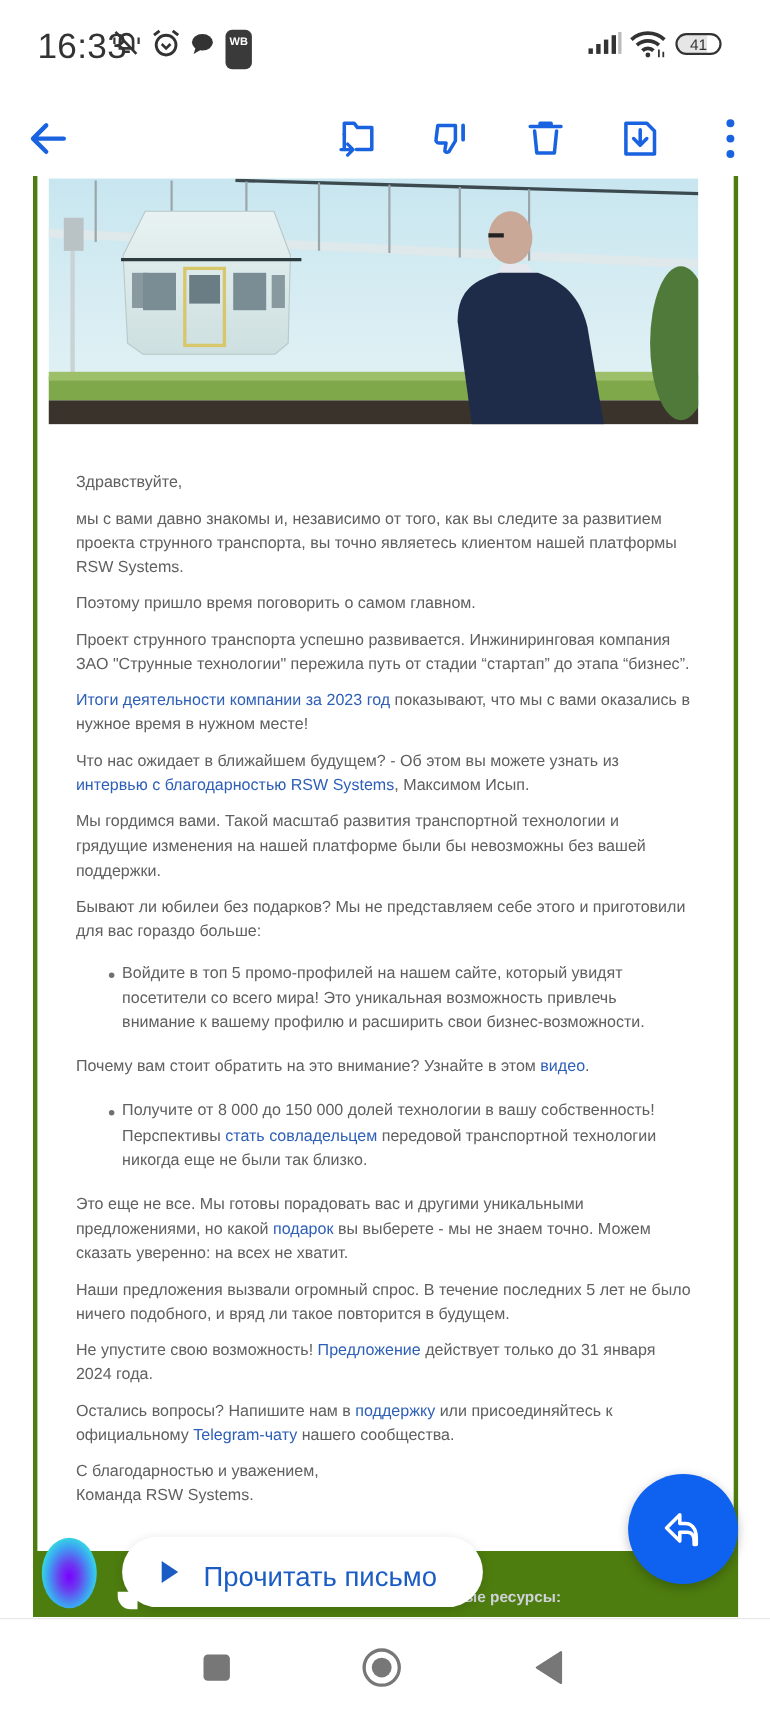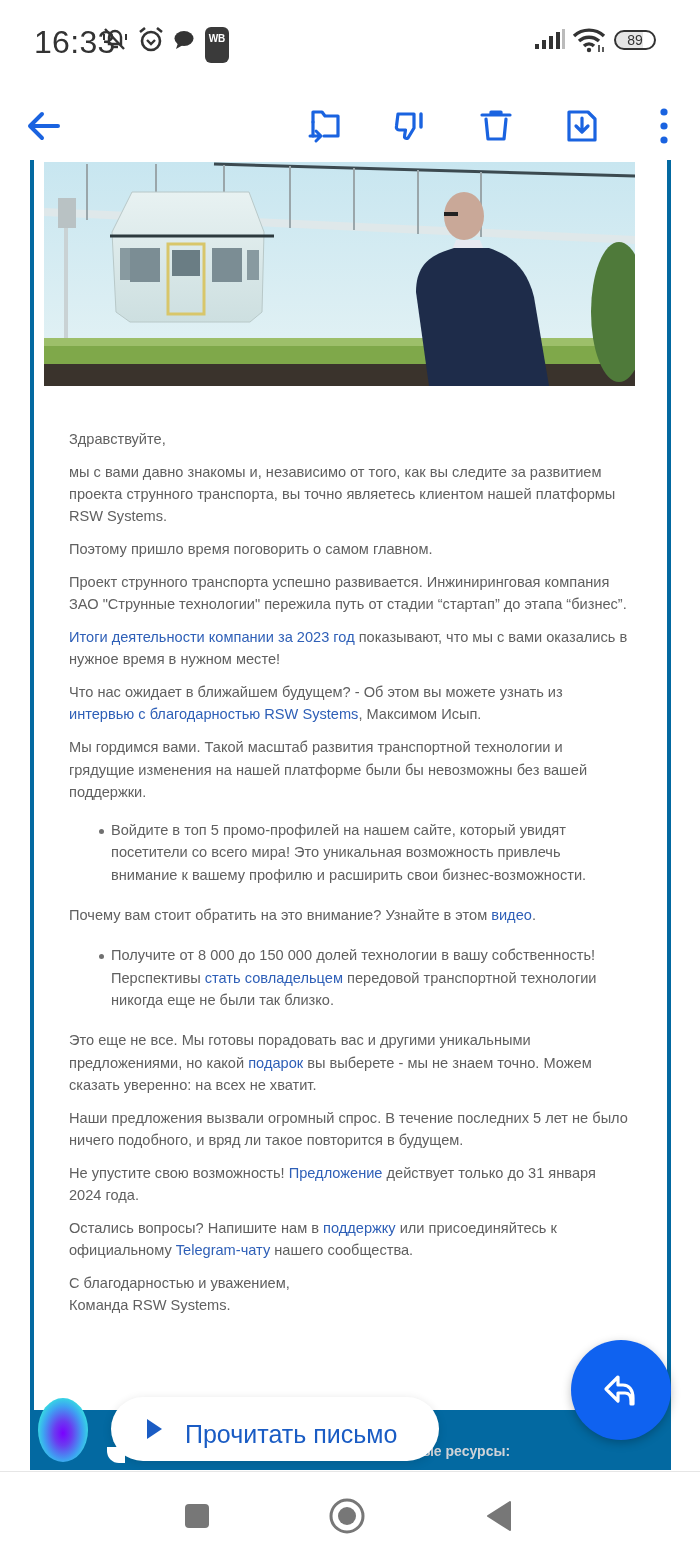--- a/index.html
+++ b/index.html
@@ -11,21 +11,21 @@
   .sb-time { position: absolute; left: 34px; top: 24px; font-size: 32px; color: #333; letter-spacing: 0.3px; }
   .sb-icon { position: absolute; top: 26px; }
   .wb-badge { position: absolute; left: 205px; top: 27px; width: 24px; height: 36px; background:#3a3a3a; border-radius:6px; color:#fff; font-size:10px; font-weight:bold; text-align:center; line-height:24px; }
   .battery { position: absolute; left: 614px; top: 30px; width: 42px; height: 20px; border: 2px solid #333; border-radius: 10px; font-size: 14px; text-align:center; line-height:16px; color:#333; background: linear-gradient(to right, #e6e6e6 70%, #fff 70%); }
 
   
   .toolbar { position: absolute; top: 92px; left: 0; width: 700px; height: 68px; }
   .tb-btn { position: absolute; top: 10px; width: 48px; height: 48px; display:flex; align-items:center; justify-content:center; cursor:pointer; }
 
   
-  .email-wrap { position: absolute; top: 160px; left: 30px; width: 641px; height: 1310px; background: #0369a1; }
+  .email-wrap { position: absolute; top: 160px; left: 30px; width: 641px; height: 1310px; background: #4d7c0f; }
   .email-card { position: absolute; top: 0; left: 4px; width: 633px; height: 1250px; background: #ffffff; }
   .hero { position: absolute; top: 2px; left: 10px; width: 591px; height: 224px; overflow: hidden; }
   .body-text { position: absolute; top: 268px; left: 35px; width: 560px; font-size: 14.6px; line-height: 22.3px; color: #606060; }
   .body-text p { margin-bottom: 10.5px; }
   .body-text ul { list-style: none; margin: 16px 0 18px 0; padding-left: 42px; }
   .body-text li { position: relative; }
   .body-text li::before { content: ""; position: absolute; left: -12px; top: 10px; width: 5px; height: 5px; border-radius: 50%; background: #707070; }
   .link { color: #2e5fb7; cursor: pointer; }
   .footer-faded { position: absolute; top: 1283px; left: 375px; font-size: 14px; font-weight: bold; color: #cfd3d8; }
 
@@ -81,21 +81,21 @@
   </span>
   <span class="sb-icon" style="left:572px; top:27px;">
     <svg width="34" height="26" viewBox="0 0 34 26">
         <path d="M2 9 a22 22 0 0 1 30 0" fill="none" stroke="#333" stroke-width="3.4"></path>
         <path d="M7 14 a15 15 0 0 1 20 0" fill="none" stroke="#333" stroke-width="3.4"></path>
         <path d="M12 19 a7 7 0 0 1 10 0" fill="none" stroke="#333" stroke-width="3.4"></path>
         <circle cx="17" cy="23" r="2.2" fill="#333"></circle>
         <path d="M27 18 v7 M31 20 v5" stroke="#333" stroke-width="1.6"></path>
       </svg>
   </span>
-  <span class="battery">89</span>
+  <span class="battery">41</span>
 </div>
 
 <div class="toolbar">
   <div class="tb-btn" style="left:20px;">
     <svg width="40" height="40" viewBox="0 0 40 40">
         <path d="M34 20 H8 M18 8 L6 20 L18 32" fill="none" stroke="#1a63e0" stroke-width="4" stroke-linecap="round" stroke-linejoin="round"></path>
       </svg>
   </div>
   <div class="tb-btn" style="left:302px;">
     <svg width="40" height="40" viewBox="0 0 40 40">
@@ -185,20 +185,21 @@
     </div>
 
     <div class="body-text">
       <p>Здравствуйте,</p>
       <p>мы с вами давно знакомы и, независимо от того, как вы следите за развитием проекта струнного транспорта, вы точно являетесь клиентом нашей платформы RSW Systems.</p>
       <p>Поэтому пришло время поговорить о самом главном.</p>
       <p>Проект струнного транспорта успешно развивается. Инжиниринговая компания ЗАО "Струнные технологии" пережила путь от стадии “стартап” до этапа “бизнес”.</p>
       <p><span class="link">Итоги деятельности компании за 2023 год</span><span> показывают, что мы с вами оказались в нужное время в нужном месте!</span></p>
       <p><span>Что нас ожидает в ближайшем будущем? - Об этом вы можете узнать из </span><span class="link">интервью с благодарностью RSW Systems</span><span>, Максимом Исып.</span></p>
       <p>Мы гордимся вами. Такой масштаб развития транспортной технологии и грядущие изменения на нашей платформе были бы невозможны без вашей поддержки.</p>
+      <p>Бывают ли юбилеи без подарков? Мы не представляем себе этого и приготовили для вас гораздо больше:</p>
       <ul>
         <li>Войдите в топ 5 промо-профилей на нашем сайте, который увидят посетители со всего мира! Это уникальная возможность привлечь внимание к вашему профилю и расширить свои бизнес-возможности.</li>
       </ul>
       <p><span>Почему вам стоит обратить на это внимание? Узнайте в этом </span><span class="link">видео</span><span>.</span></p>
       <ul style="margin-top:18px;">
         <li><span>Получите от 8 000 до 150 000 долей технологии в вашу собственность! Перспективы </span><span class="link">стать совладельцем</span><span> передовой транспортной технологии никогда еще не были так близко.</span></li>
       </ul>
       <p><span>Это еще не все. Мы готовы порадовать вас и другими уникальными предложениями, но какой </span><span class="link">подарок</span><span> вы выберете - мы не знаем точно. Можем сказать уверенно: на всех не хватит.</span></p>
       <p>Наши предложения вызвали огромный спрос. В течение последних 5 лет не было ничего подобного, и вряд ли такое повторится в будущем.</p>
       <p><span>Не упустите свою возможность! </span><span class="link">Предложение</span><span> действует только до 31 января 2024 года.</span></p>

